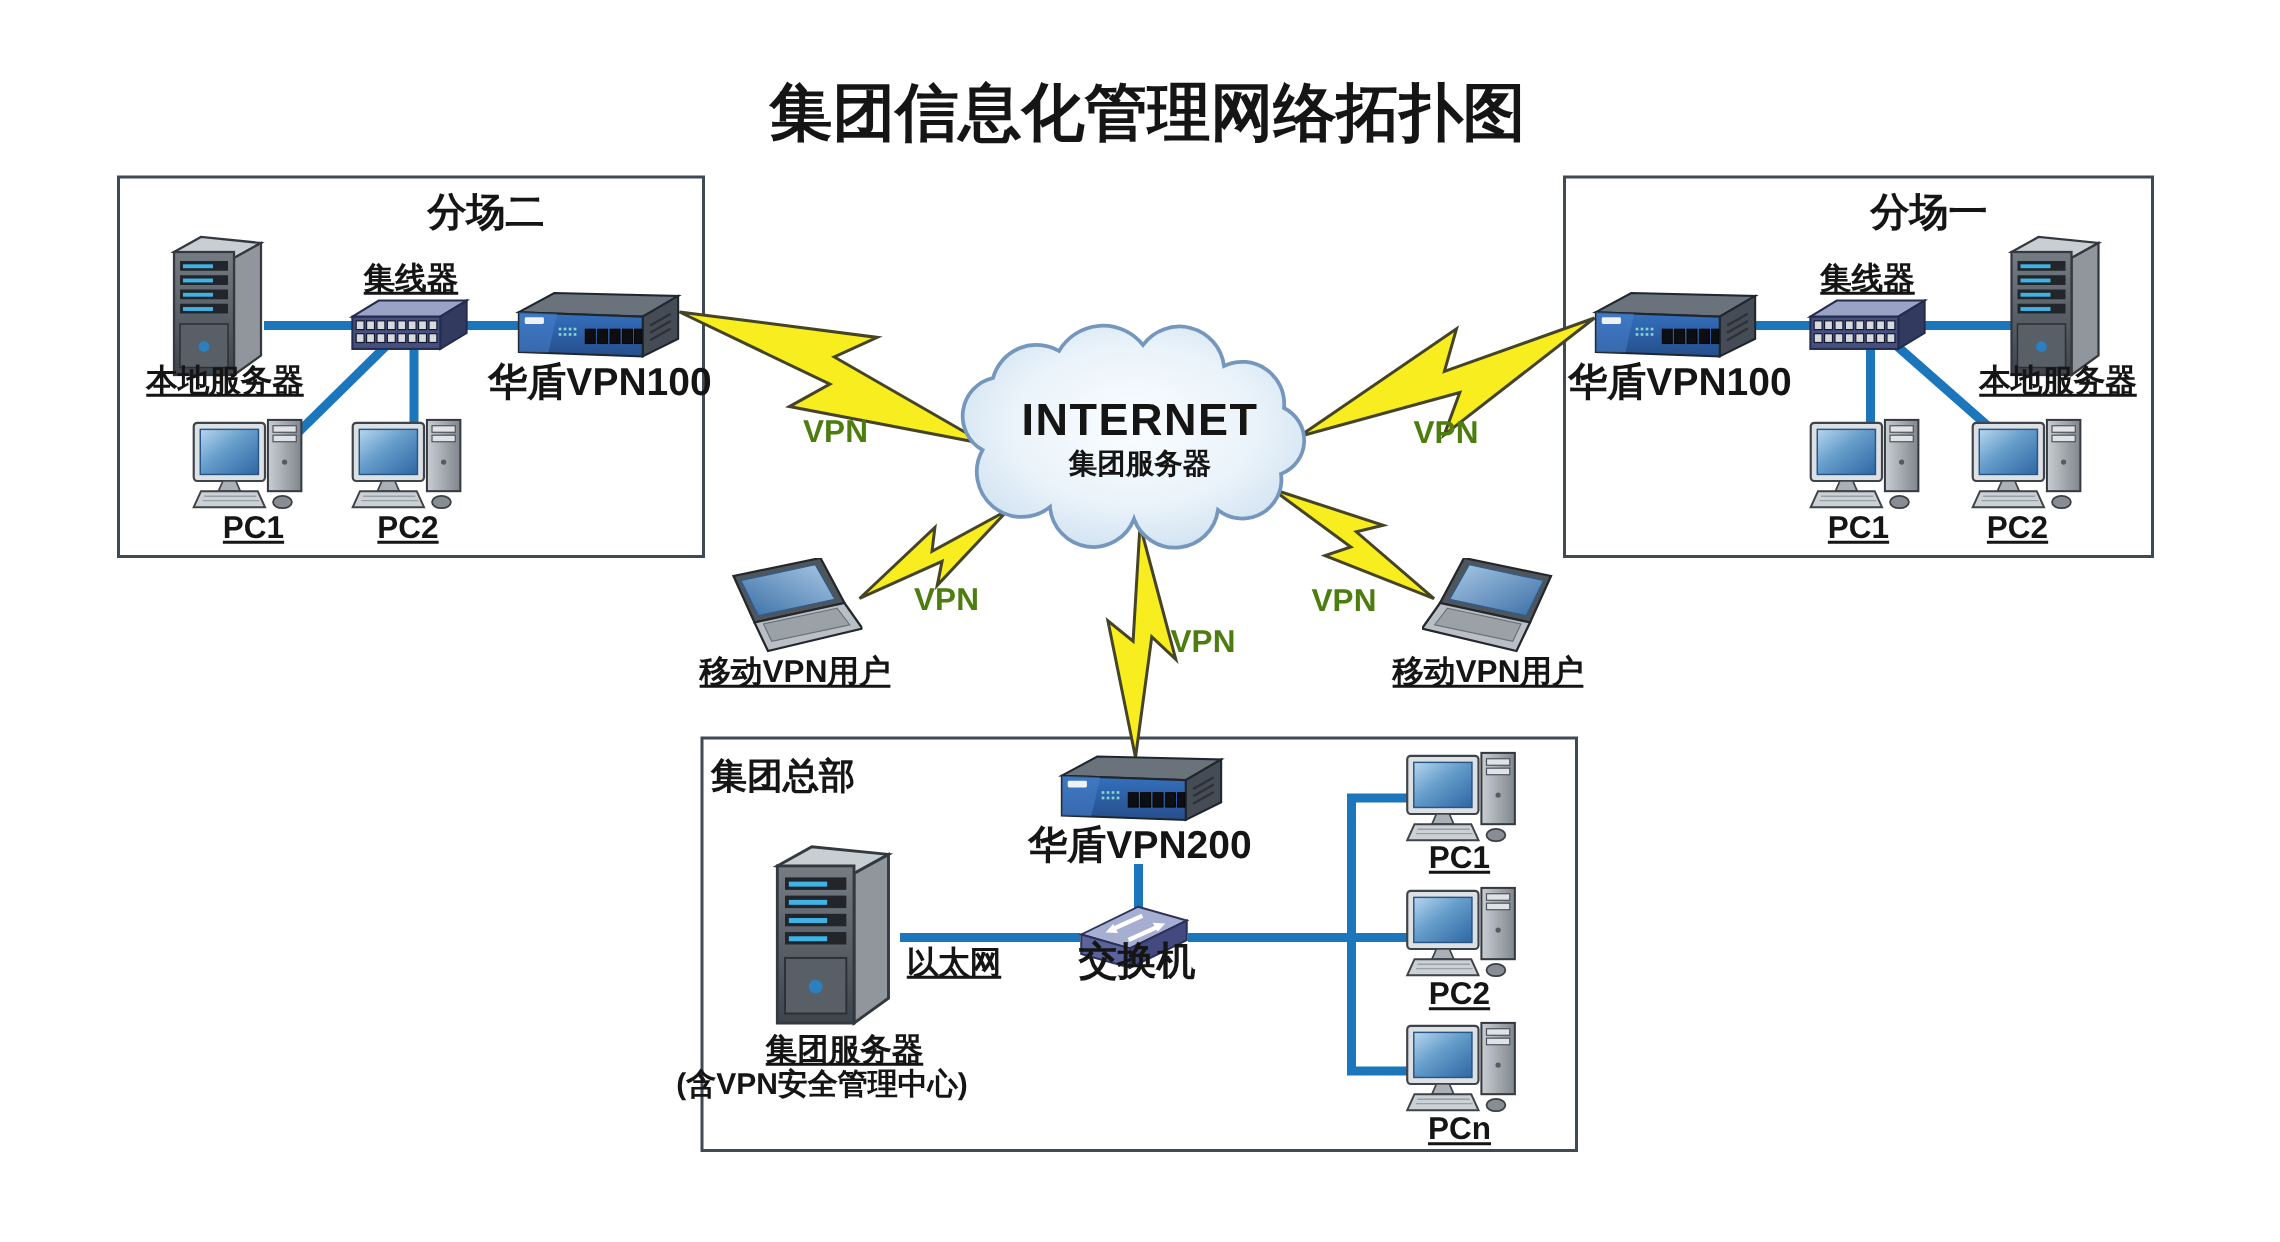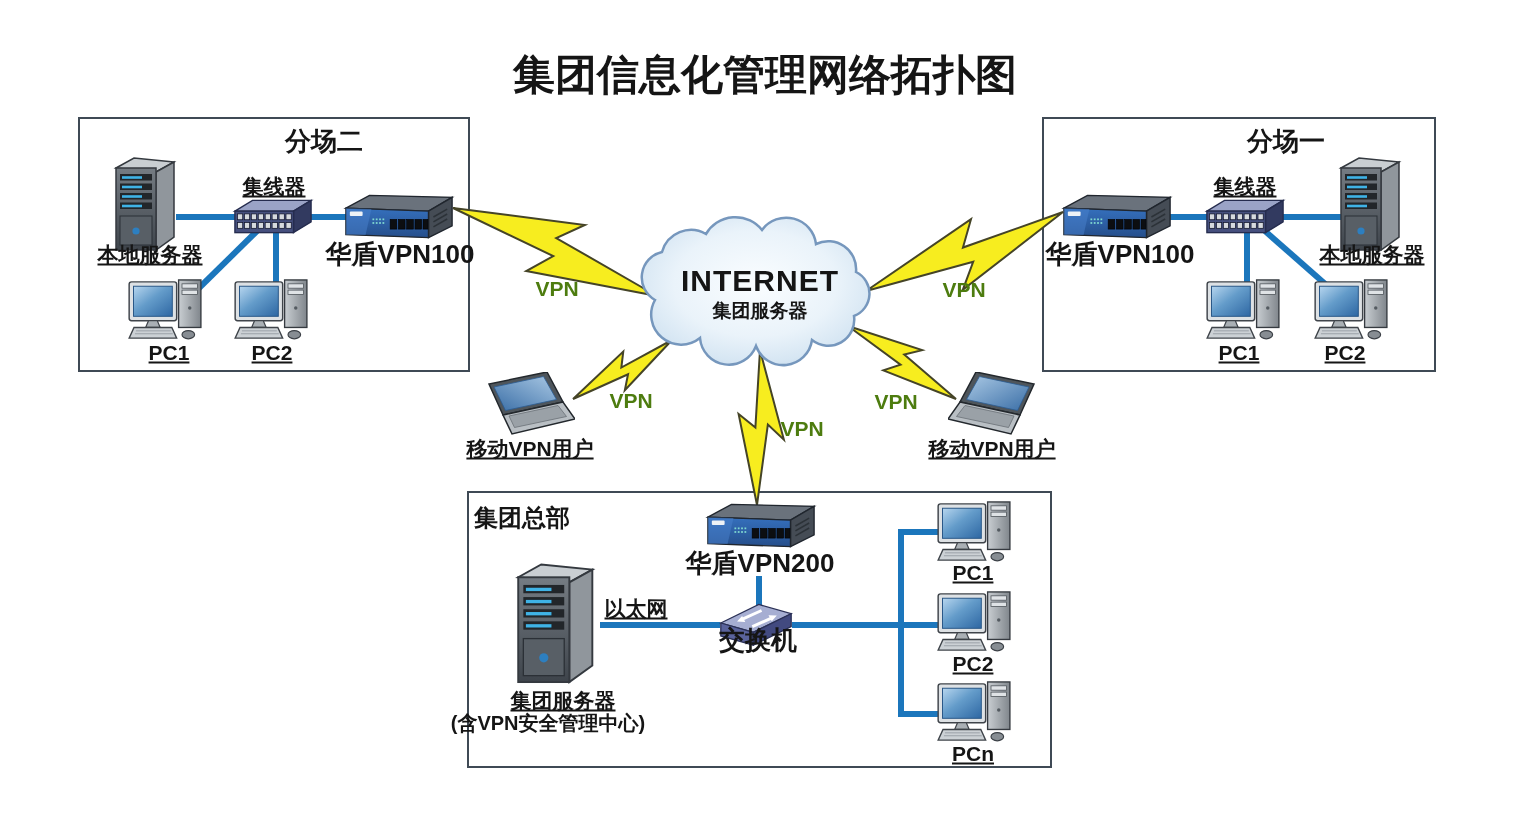--- a/index.html
+++ b/index.html
@@ -246,21 +246,21 @@
   <div class="lbl vpn" style="left:964px;top:289px;">VPN</div>
   <div class="lbl vpn" style="left:631px;top:400px;">VPN</div>
   <div class="lbl vpn" style="left:802px;top:428px;">VPN</div>
   <div class="lbl vpn" style="left:896px;top:401px;">VPN</div>
 
   <div class="lbl t21" style="left:530px;top:448px;">移动VPN用户</div>
   <div class="lbl t21" style="left:992px;top:448px;">移动VPN用户</div>
 
   <div class="lbl t24" style="left:522px;top:518px;">集团总部</div>
   <div class="lbl t22" style="left:760px;top:563px;">华盾VPN200</div>
-  <div class="lbl t21" style="left:636px;top:608px;">以太网</div>
+  <div class="lbl t21" style="left:636px;top:642px;">以太网</div>
   <div class="lbl t22" style="left:758px;top:640px;">交换机</div>
   <div class="lbl t21" style="left:549px;top:700px;margin-left:14px;">集团服务器</div>
   <div class="lbl t20" style="left:548px;top:723px;">(含VPN安全管理中心)</div>
   <div class="lbl t21" style="left:973px;top:572px;">PC1</div>
   <div class="lbl t21" style="left:973px;top:663px;">PC2</div>
   <div class="lbl t21" style="left:973px;top:753px;">PCn</div>
 
 </div>
 
 </body></html>

